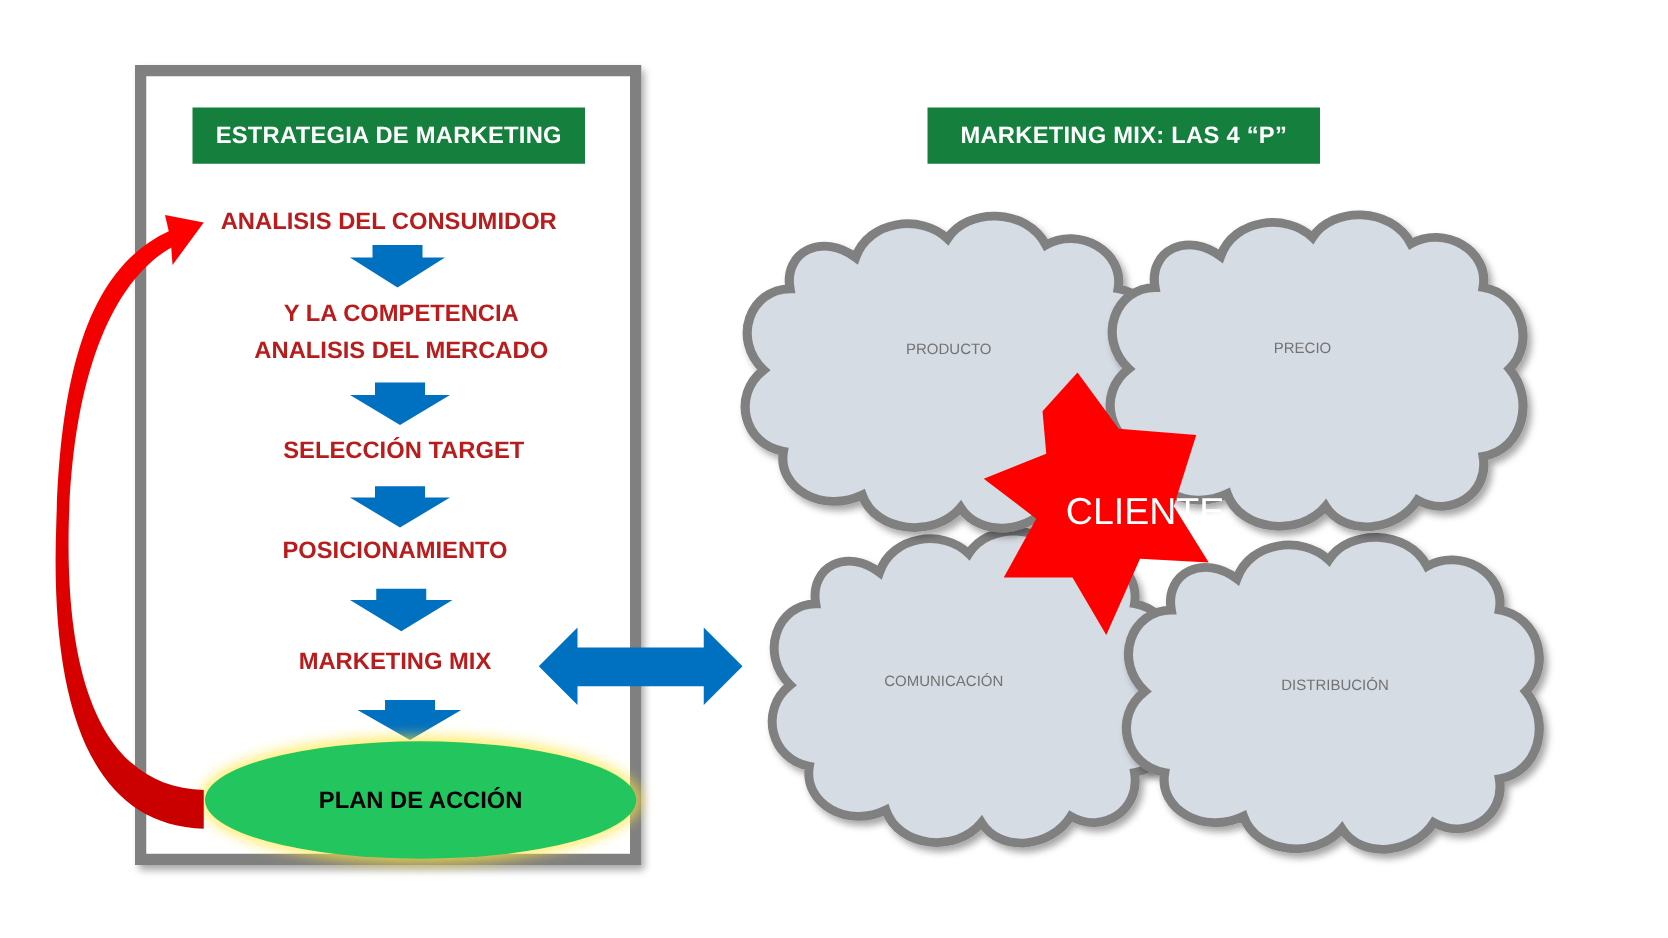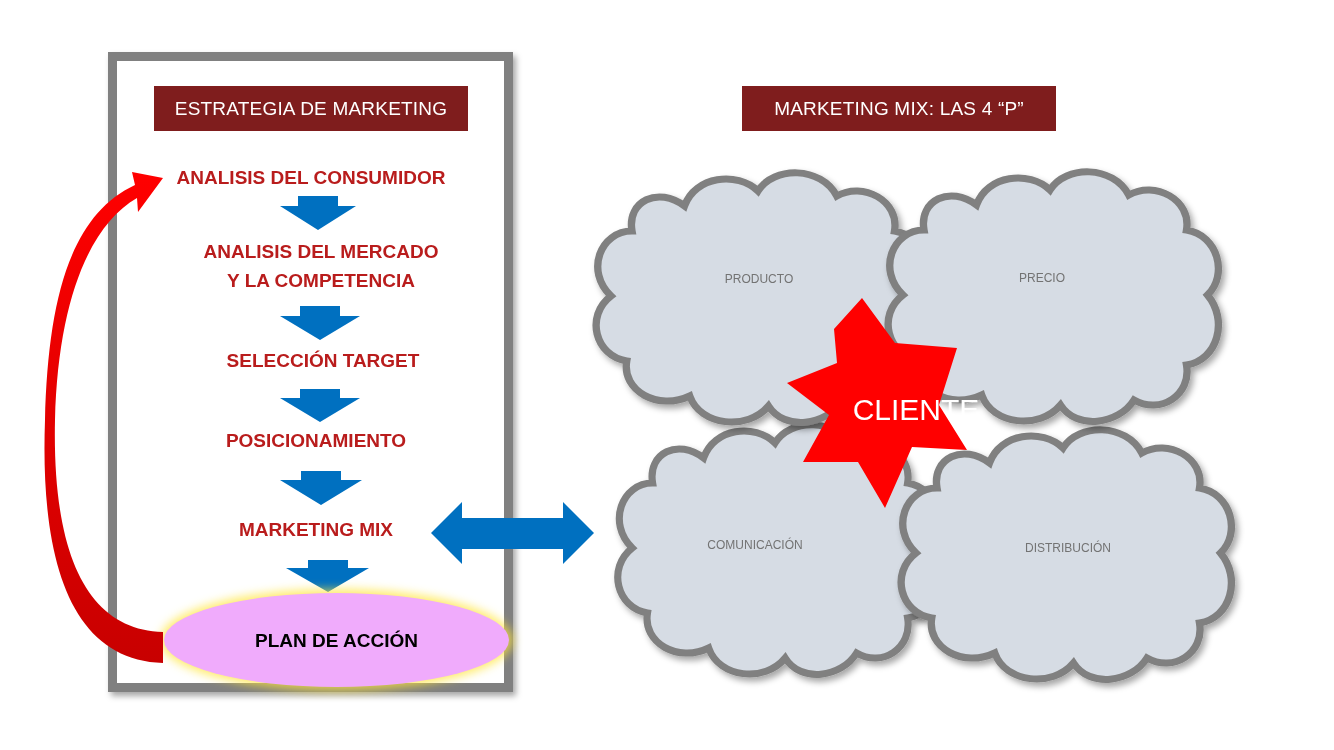--- a/index.html
+++ b/index.html
@@ -2,46 +2,46 @@
 <html><head>
 <meta charset="utf-8">
 <style>
   html, body { margin:0; padding:0; background:#ffffff; }
   body { width:1334px; height:750px; position:relative; overflow:hidden;
          font-family:"Liberation Sans", "DejaVu Sans", sans-serif; }
   .abs { position:absolute; }
   .frame { left:108px; top:52px; width:405px; height:640px; box-sizing:border-box;
            border:9px solid #808080; background:#fff;
            box-shadow: 3px 4px 6px rgba(0,0,0,0.35); }
-  .hdr { background:#7f1d1d; color:#fff; font-weight:normal; font-size:19px;
+  .hdr { background:#15803d; color:#fff; font-weight:bold; font-size:19px;
          display:flex; align-items:center; justify-content:center; letter-spacing:0.2px; }
   .step { color:#b91c1c; font-weight:bold; font-size:19px; text-align:center; line-height:29px;
           white-space:nowrap; }
   .goal { left:164px; top:593px; width:345px; height:94px; border-radius:50%;
-          background:#f0abfc; box-shadow:0 0 10px 4px rgba(255,230,60,0.75);
+          background:#22c55e; box-shadow:0 0 10px 4px rgba(255,230,60,0.75);
           display:flex; flex-direction:column; align-items:center; justify-content:center;
           font-weight:bold; font-size:19px; color:#000; line-height:27px; }
   .cloudlbl { color:#737373; font-weight:normal; font-size:12px; white-space:nowrap;
               transform:translate(-50%,-50%); }
   .client { color:#fff; font-weight:normal; font-size:30px; transform:translate(-50%,-50%);
             white-space:nowrap; }
   svg { position:absolute; left:0; top:0; overflow:visible; }
 </style>
 </head>
 <body>
 
 <div class="abs frame"></div>
 
 <div class="abs hdr" style="left:154px;top:86px;width:314px;height:45px;">ESTRATEGIA DE MARKETING</div>
 
 <div class="abs step" style="left:116px;width:390px;top:163px;">ANALISIS DEL CONSUMIDOR</div>
 
 <div class="abs step" style="left:126px;width:390px;top:237px;">
+  <div>Y LA COMPETENCIA</div>
   <div>ANALISIS DEL MERCADO</div>
-  <div>Y LA COMPETENCIA</div>
 </div>
 
 <div class="abs step" style="left:128px;width:390px;top:346px;">SELECCIÓN TARGET</div>
 
 <div class="abs step" style="left:121px;width:390px;top:426px;">POSICIONAMIENTO</div>
 
 <div class="abs step" style="left:121px;width:390px;top:515px;">MARKETING MIX</div>
 
 <svg width="1334" height="750">
   <polygon fill="#0070C0" points="298,196 338,196 338,206 356,206 318,230 280,206 298,206"></polygon>

